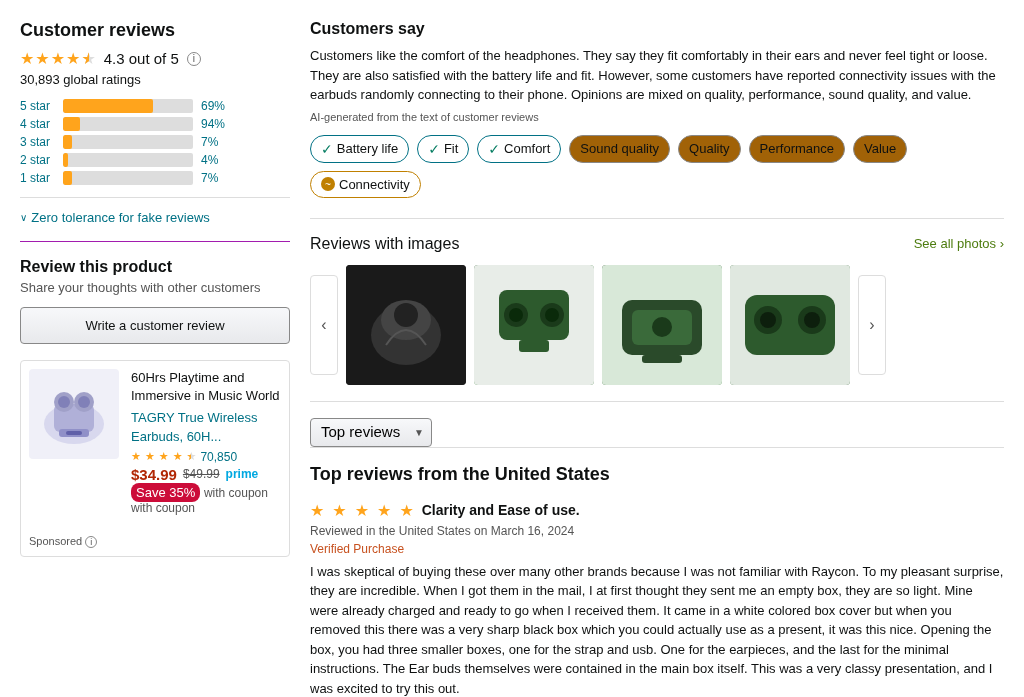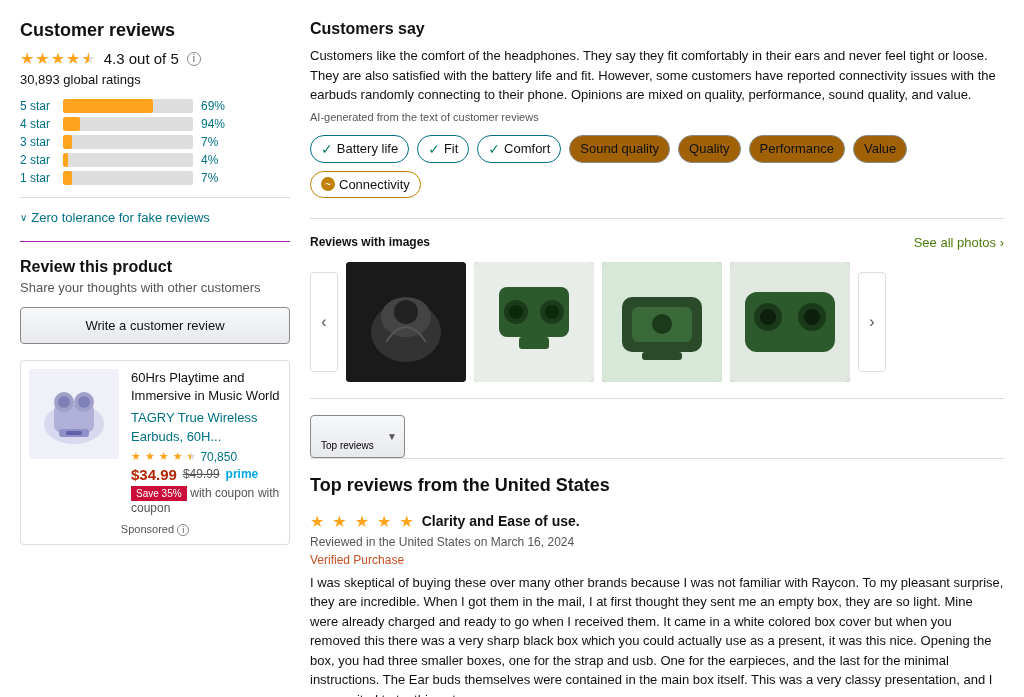--- a/index.html
+++ b/index.html
@@ -37,54 +37,54 @@
     .product-info { flex: 1; }
     .product-name { font-size: 13px; font-weight: 500; color: #0F1111; line-height: 1.4; margin-bottom: 4px; }
     .product-name-link { color: #007185; }
     .product-stars { display: flex; align-items: center; gap: 4px; margin-bottom: 2px; }
     .small-star { color: #FFA41C; font-size: 11px; }
     .review-count { font-size: 12px; color: #007185; }
     .price-line { display: flex; align-items: center; gap: 6px; margin-bottom: 2px; }
     .price-current { font-size: 15px; font-weight: 700; color: #B12704; }
     .price-strike { font-size: 12px; color: #555; text-decoration: line-through; }
     .prime-badge { color: #00A8E1; font-size: 12px; font-weight: 700; }
-    .save-badge { background: #CC0C39; color: #fff; font-size: 10px; padding: 2px 5px; border-radius: 0; }
+    .save-badge { background: #CC0C39; color: #fff; font-size: 13px; padding: 2px 5px; border-radius: 8px; }
     .with-coupon { color: #555; font-size: 12px; }
-    .sponsored-label { font-size: 11px; color: #555; text-align: center; margin-top: 8px; }
+    .sponsored-label { font-size: 11px; color: #555; text-align: left; margin-top: 20px; }
     
     
     .right-panel { flex: 1; }
     .customers-say-title { font-size: 16px; font-weight: 700; margin-bottom: 8px; }
     .customers-say-text { font-size: 13px; color: #0F1111; line-height: 1.5; margin-bottom: 6px; }
     .ai-generated { font-size: 11px; color: #555; margin-bottom: 12px; }
     
     .tags-row { display: flex; flex-wrap: wrap; gap: 8px; margin-bottom: 20px; }
     .tag { display: flex; align-items: center; gap: 4px; padding: 5px 10px; border-radius: 20px; font-size: 13px; cursor: pointer; border: 1px solid transparent; }
     .tag-green { background: #fff; border: 1px solid #017185; color: #0F1111; }
     .tag-neutral { background: #a16207; border: 1px solid #888; color: #0F1111; }
     .tag-orange { background: #fff; border: 1px solid #C08000; color: #0F1111; }
     .tag-check { color: #067D62; font-size: 14px; }
     .tag-orange-circle { width: 14px; height: 14px; border-radius: 50%; background: #C08000; display: inline-flex; align-items: center; justify-content: center; color: #fff; font-size: 10px; }
     
     .reviews-images-section { margin-bottom: 16px; }
     .reviews-images-header { display: flex; justify-content: space-between; align-items: center; margin-bottom: 12px; }
-    .reviews-images-title { font-size: 12px; font-weight: 700; }
+    .reviews-images-title { font-size: 16px; font-weight: 400; }
     .see-all-photos { font-size: 13px; color: #4d7c0f; cursor: pointer; }
     
     .images-carousel { display: flex; align-items: center; gap: 8px; }
     .carousel-btn { width: 28px; height: 100px; display: flex; align-items: center; justify-content: center; border: 1px solid #DDD; border-radius: 4px; cursor: pointer; background: #fff; font-size: 16px; color: #555; }
     .images-row { display: flex; gap: 8px; overflow: hidden; }
     .review-img { width: 120px; height: 120px; border-radius: 4px; overflow: hidden; background: #EEE; display: flex; align-items: center; justify-content: center; }
     
     
     .img1 { background: linear-gradient(135deg, #1a1a1a 0%, #3a3a3a 50%, #555 100%); }
     .img2 { background: linear-gradient(135deg, #2d5a2d 0%, #4a8a4a 50%, #3d7a3d 100%); }
     .img3 { background: linear-gradient(135deg, #2a4a2a 0%, #3a6a3a 50%, #4a8a4a 100%); }
     .img4 { background: linear-gradient(135deg, #3a6a3a 0%, #4a7a4a 50%, #2a5a2a 100%); }
-    .sort-select { padding: 24px 30px 6px 10px; border: 1px solid #888; border-radius: 4px; font-size: 10px; cursor: pointer; background: linear-gradient(to bottom, #f7f8fa, #e8e9ec); appearance: none; -webkit-appearance: none; }
+    .sort-select { padding: 4px 30px 6px 10px; border: 1px solid #888; border-radius: 4px; font-size: 15px; cursor: pointer; background: linear-gradient(to bottom, #f7f8fa, #e8e9ec); appearance: none; -webkit-appearance: none; }
     .sort-wrapper { position: relative; display: inline-block; }
     .sort-wrapper::after { content: '▼'; position: absolute; right: 8px; top: 50%; transform: translateY(-50%); font-size: 10px; pointer-events: none; color: #555; }
     
     .top-reviews-title { font-size: 18px; font-weight: 700; margin-bottom: 16px; border-top: 1px solid #DDD; padding-top: 16px; }
     
     .review-item { margin-bottom: 20px; }
     .reviewer-row { display: flex; align-items: center; gap: 8px; margin-bottom: 6px; }
     .reviewer-avatar { width: 36px; height: 36px; border-radius: 50%; background: #DDD; display: flex; align-items: center; justify-content: center; font-size: 14px; color: #555; }
     .reviewer-name { font-size: 13px; font-weight: 600; }
     .review-stars-row { display: flex; align-items: center; gap: 8px; margin-bottom: 4px; }

